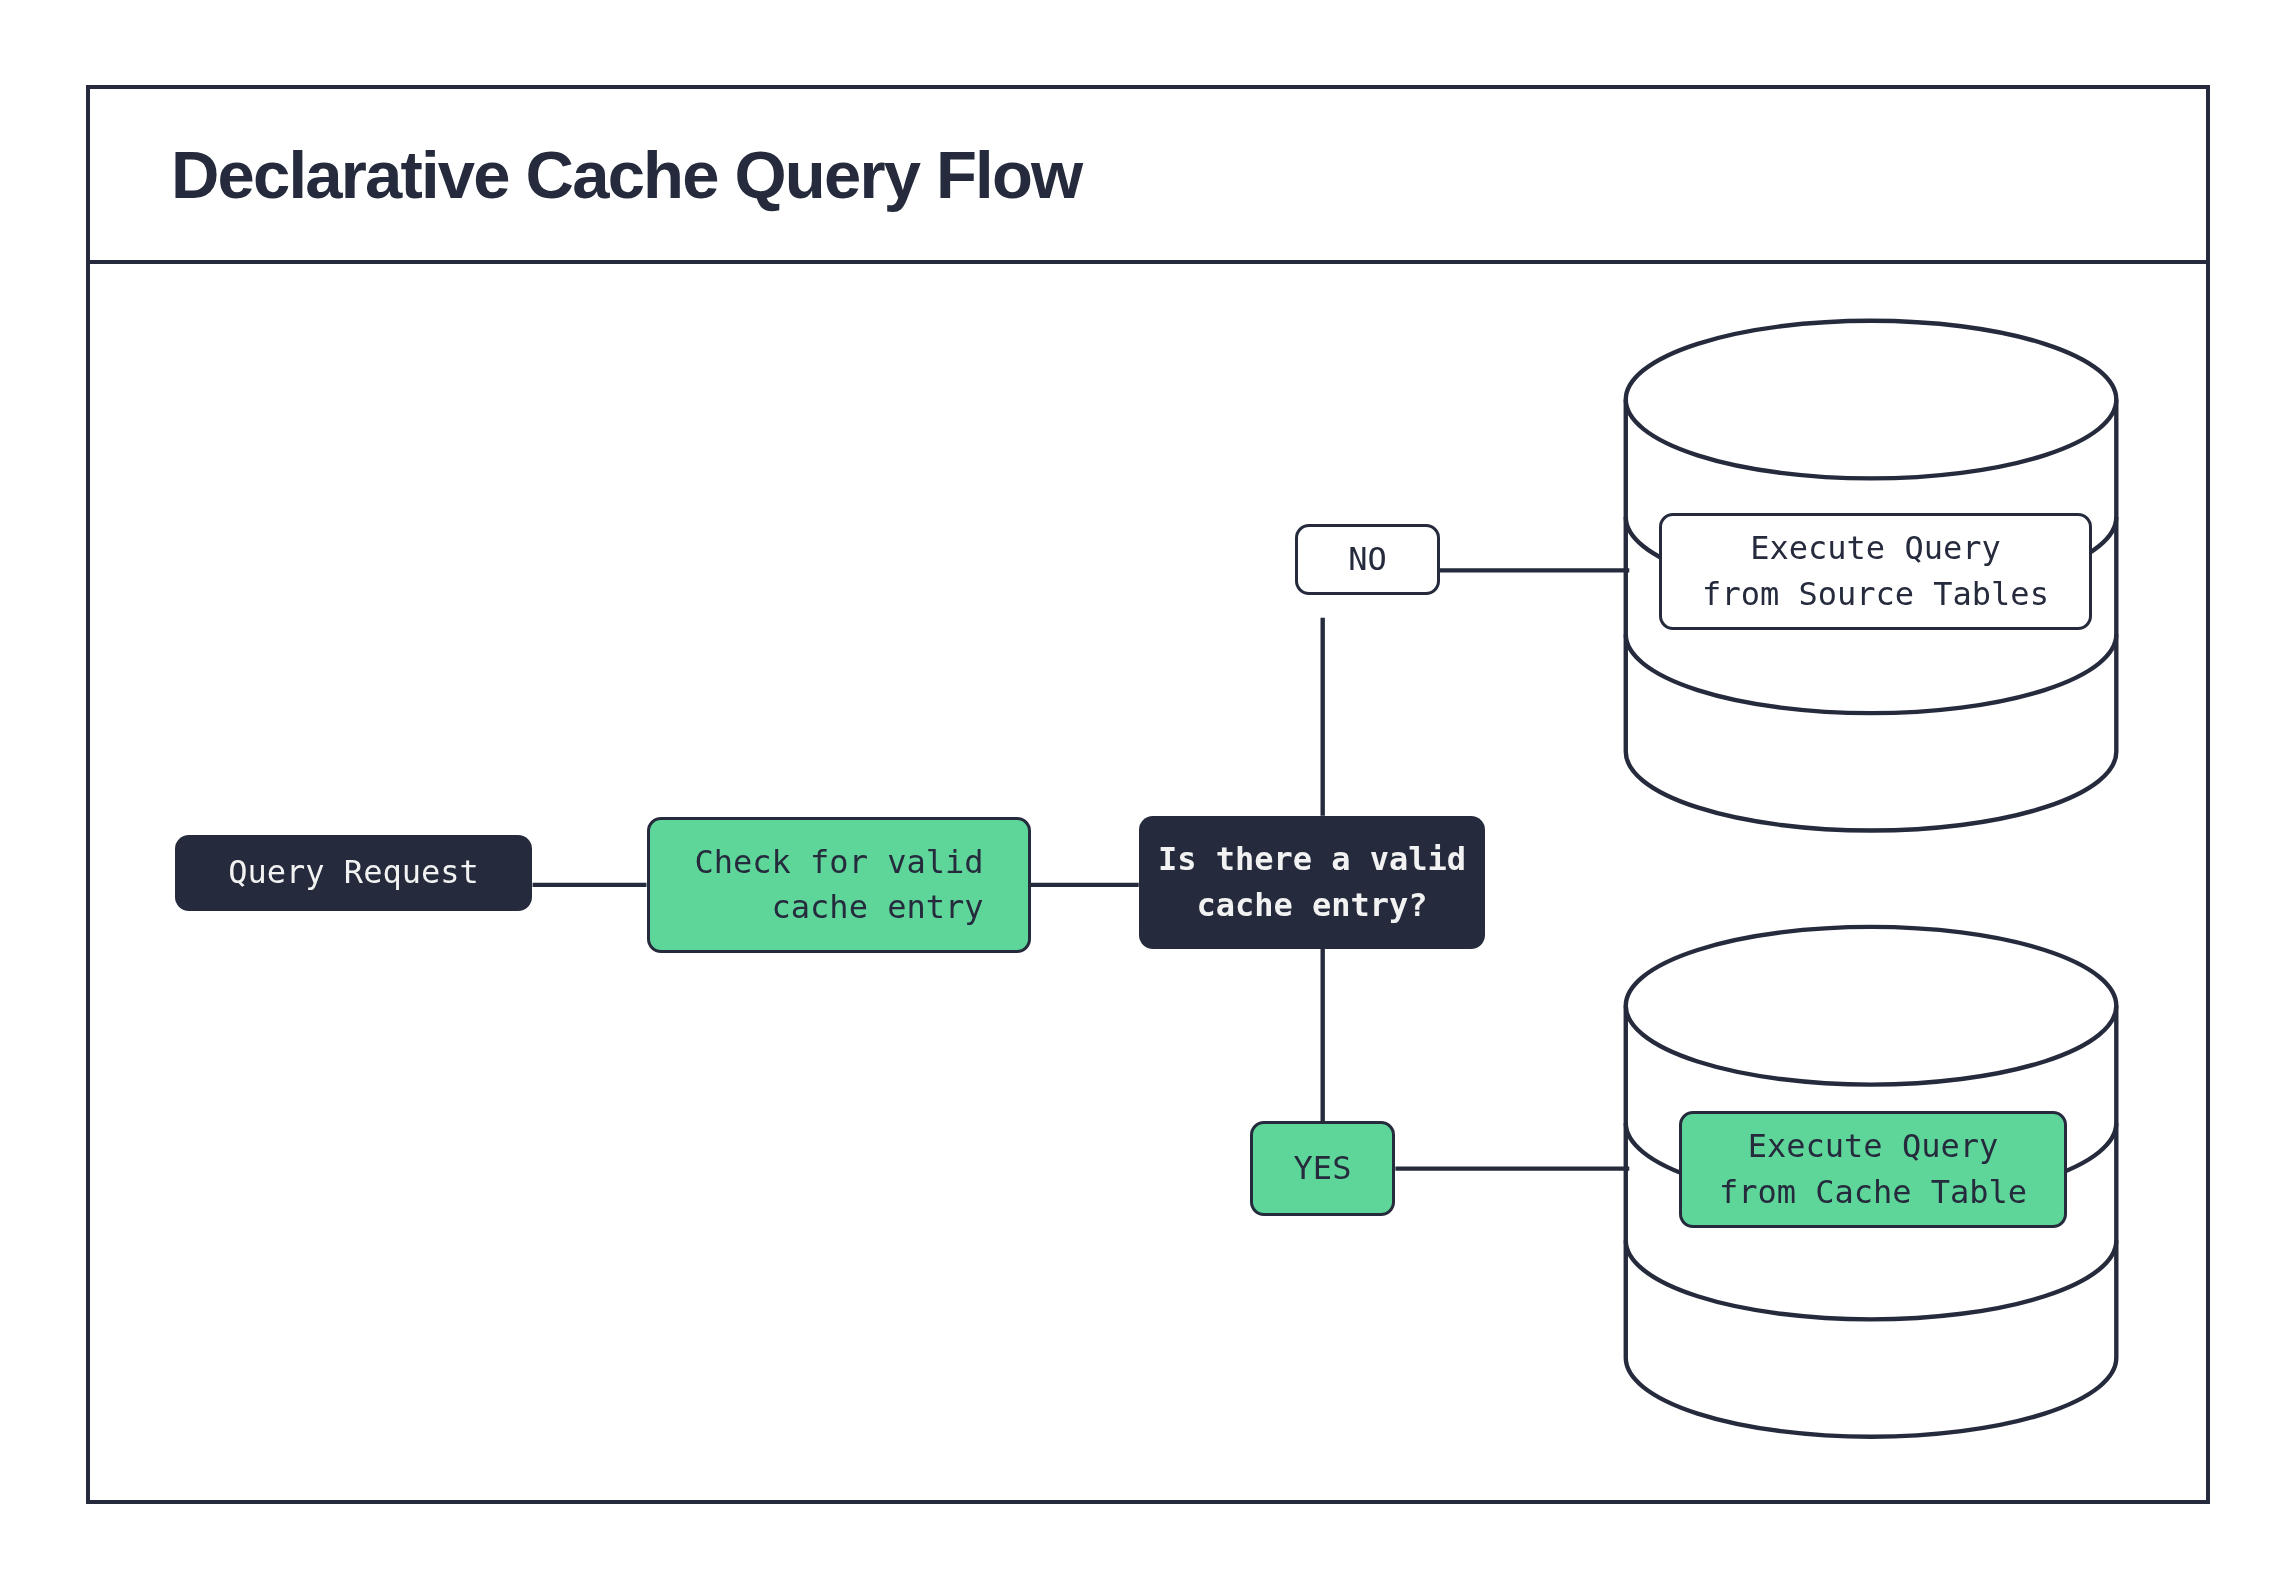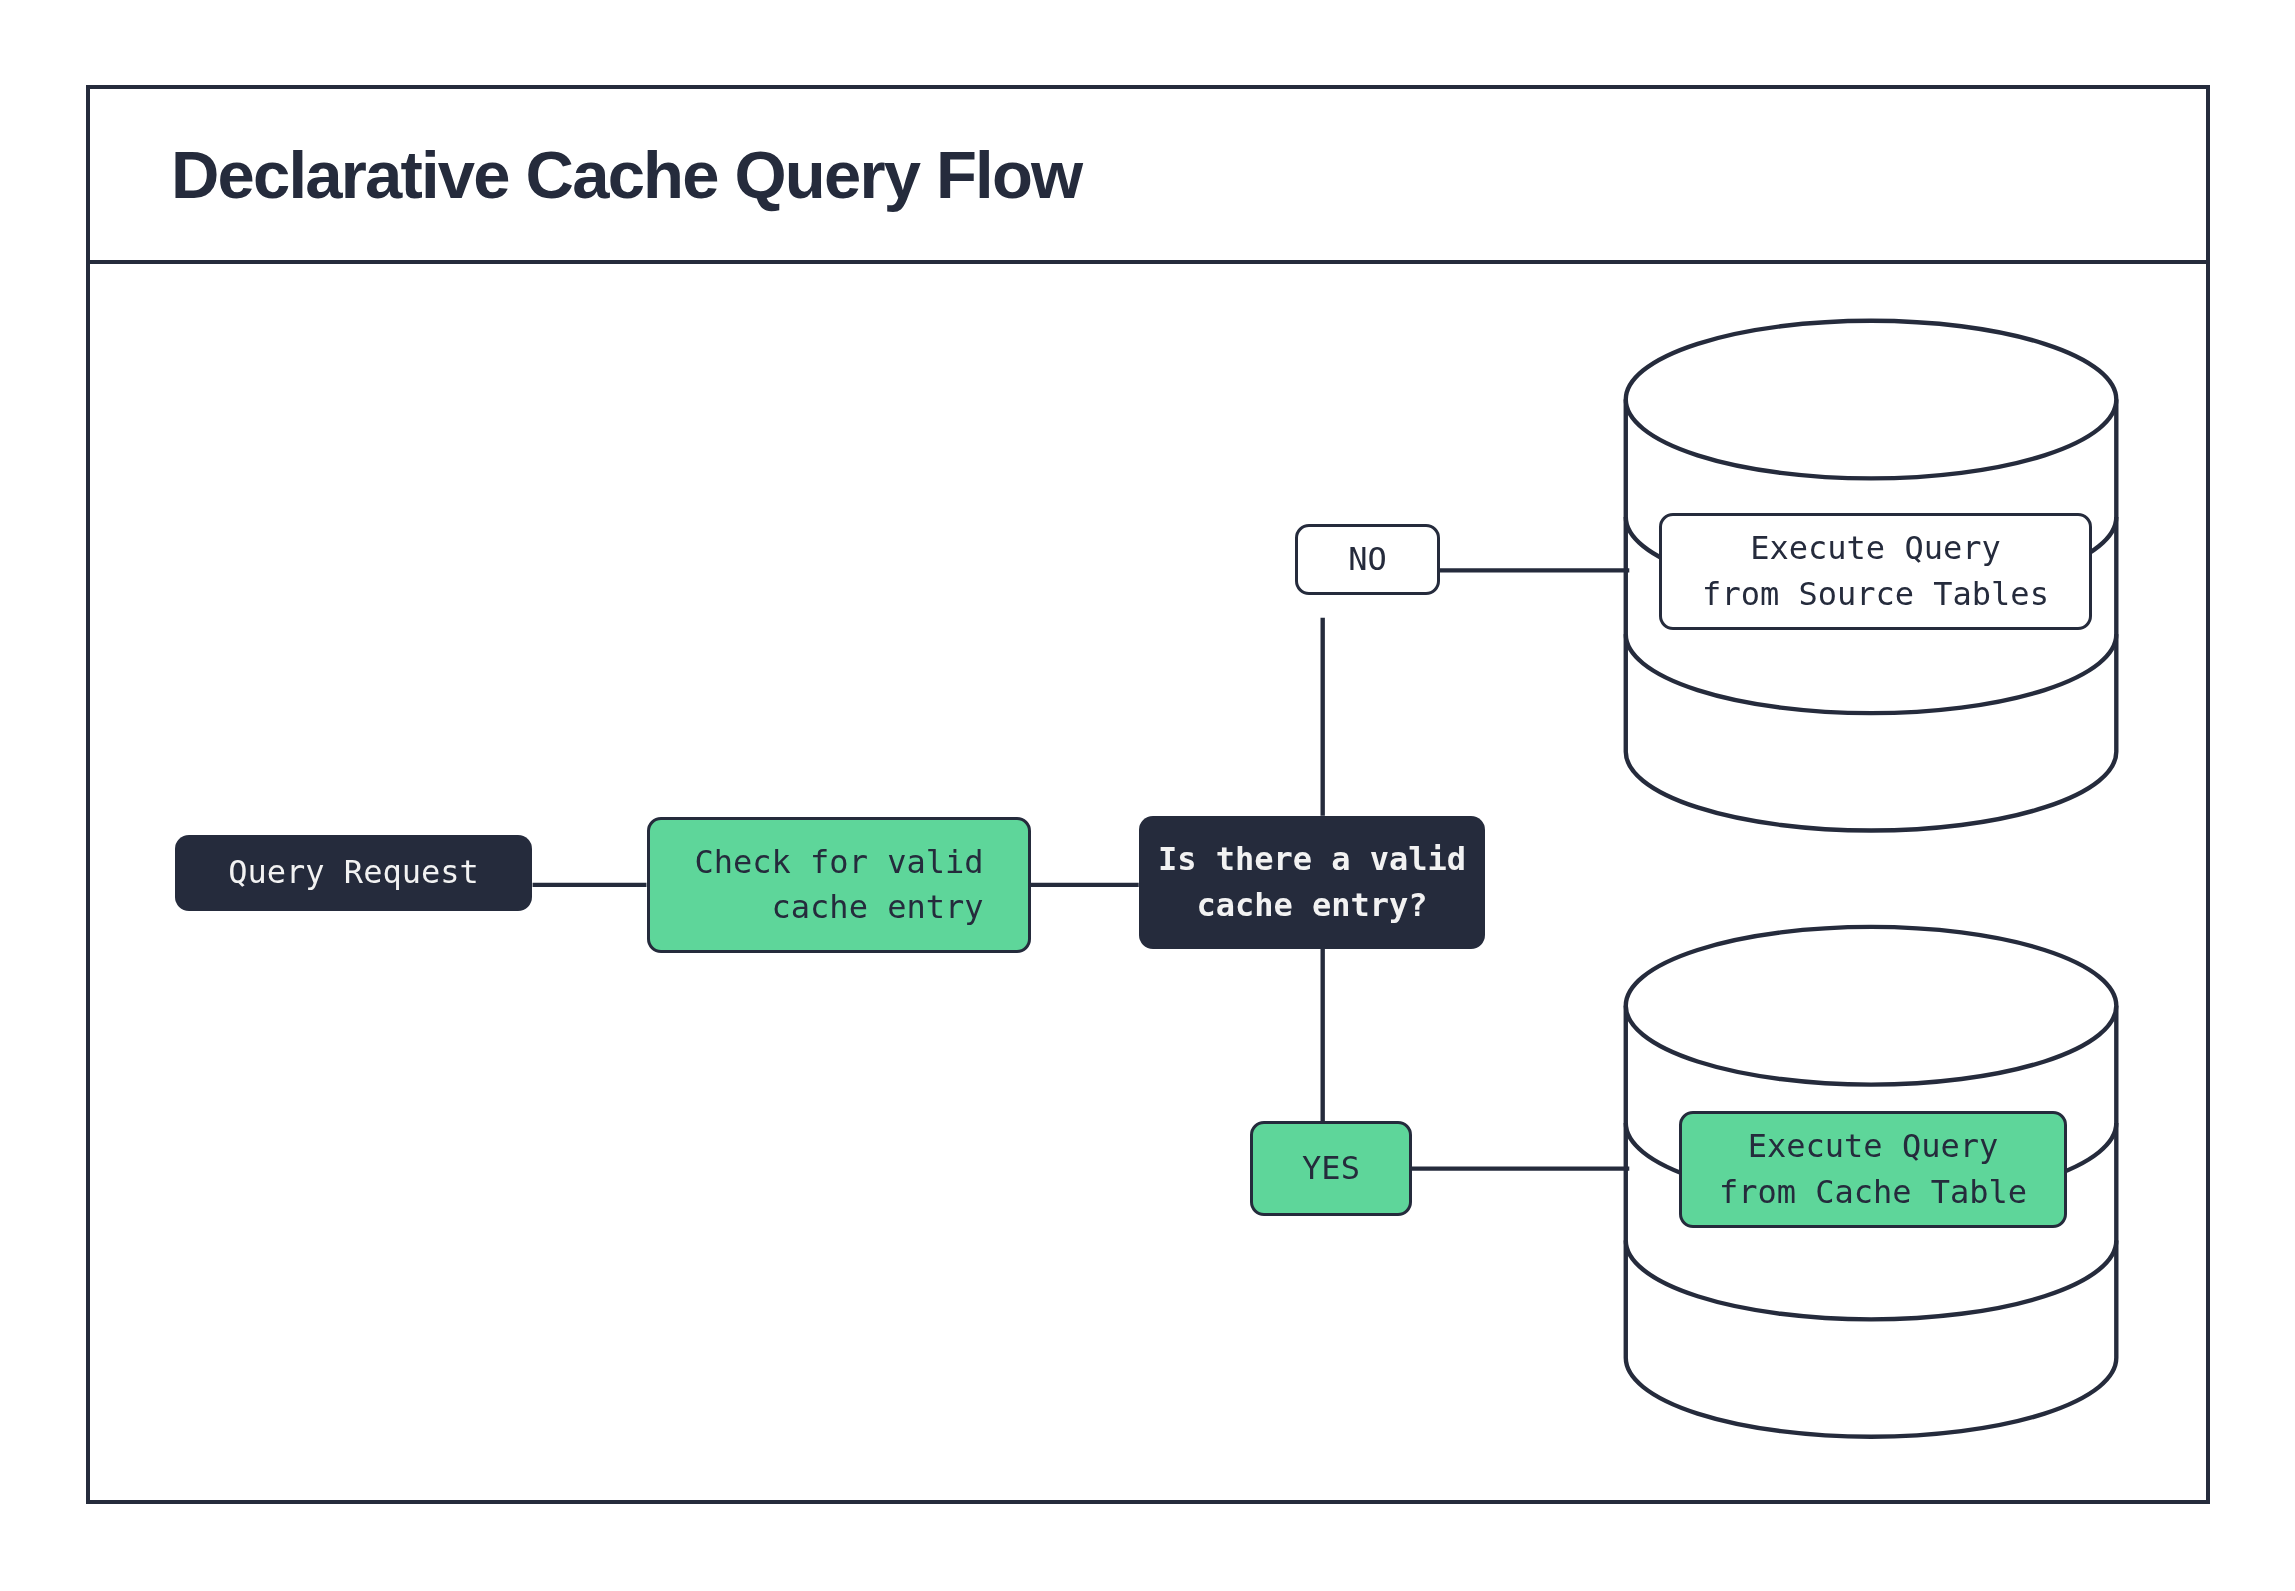--- a/index.html
+++ b/index.html
@@ -124,21 +124,21 @@
 
   <div class="node dark" style="left:1139px; top:816px; width:346px; height:133px;font-weight:bold;">
     <span>Is there a valid
 cache entry?</span>
   </div>
 
   <div class="node white" style="left:1250px; top:524px; width:145px; height:71px;margin-left:45px;">
     <span>NO</span>
   </div>
 
-  <div class="node green" style="left:1250px; top:1121px; width:162px; height:95px;">
+  <div class="node green" style="left:1250px; top:1121px; width:145px; height:95px;">
     <span>YES</span>
   </div>
 
   <div class="node white" style="left:1659px; top:513px; width:433px; height:117px;">
     <span>Execute Query
 from Source Tables</span>
   </div>
 
   <div class="node green" style="left:1679px; top:1111px; width:388px; height:117px;">
     <span>Execute Query

